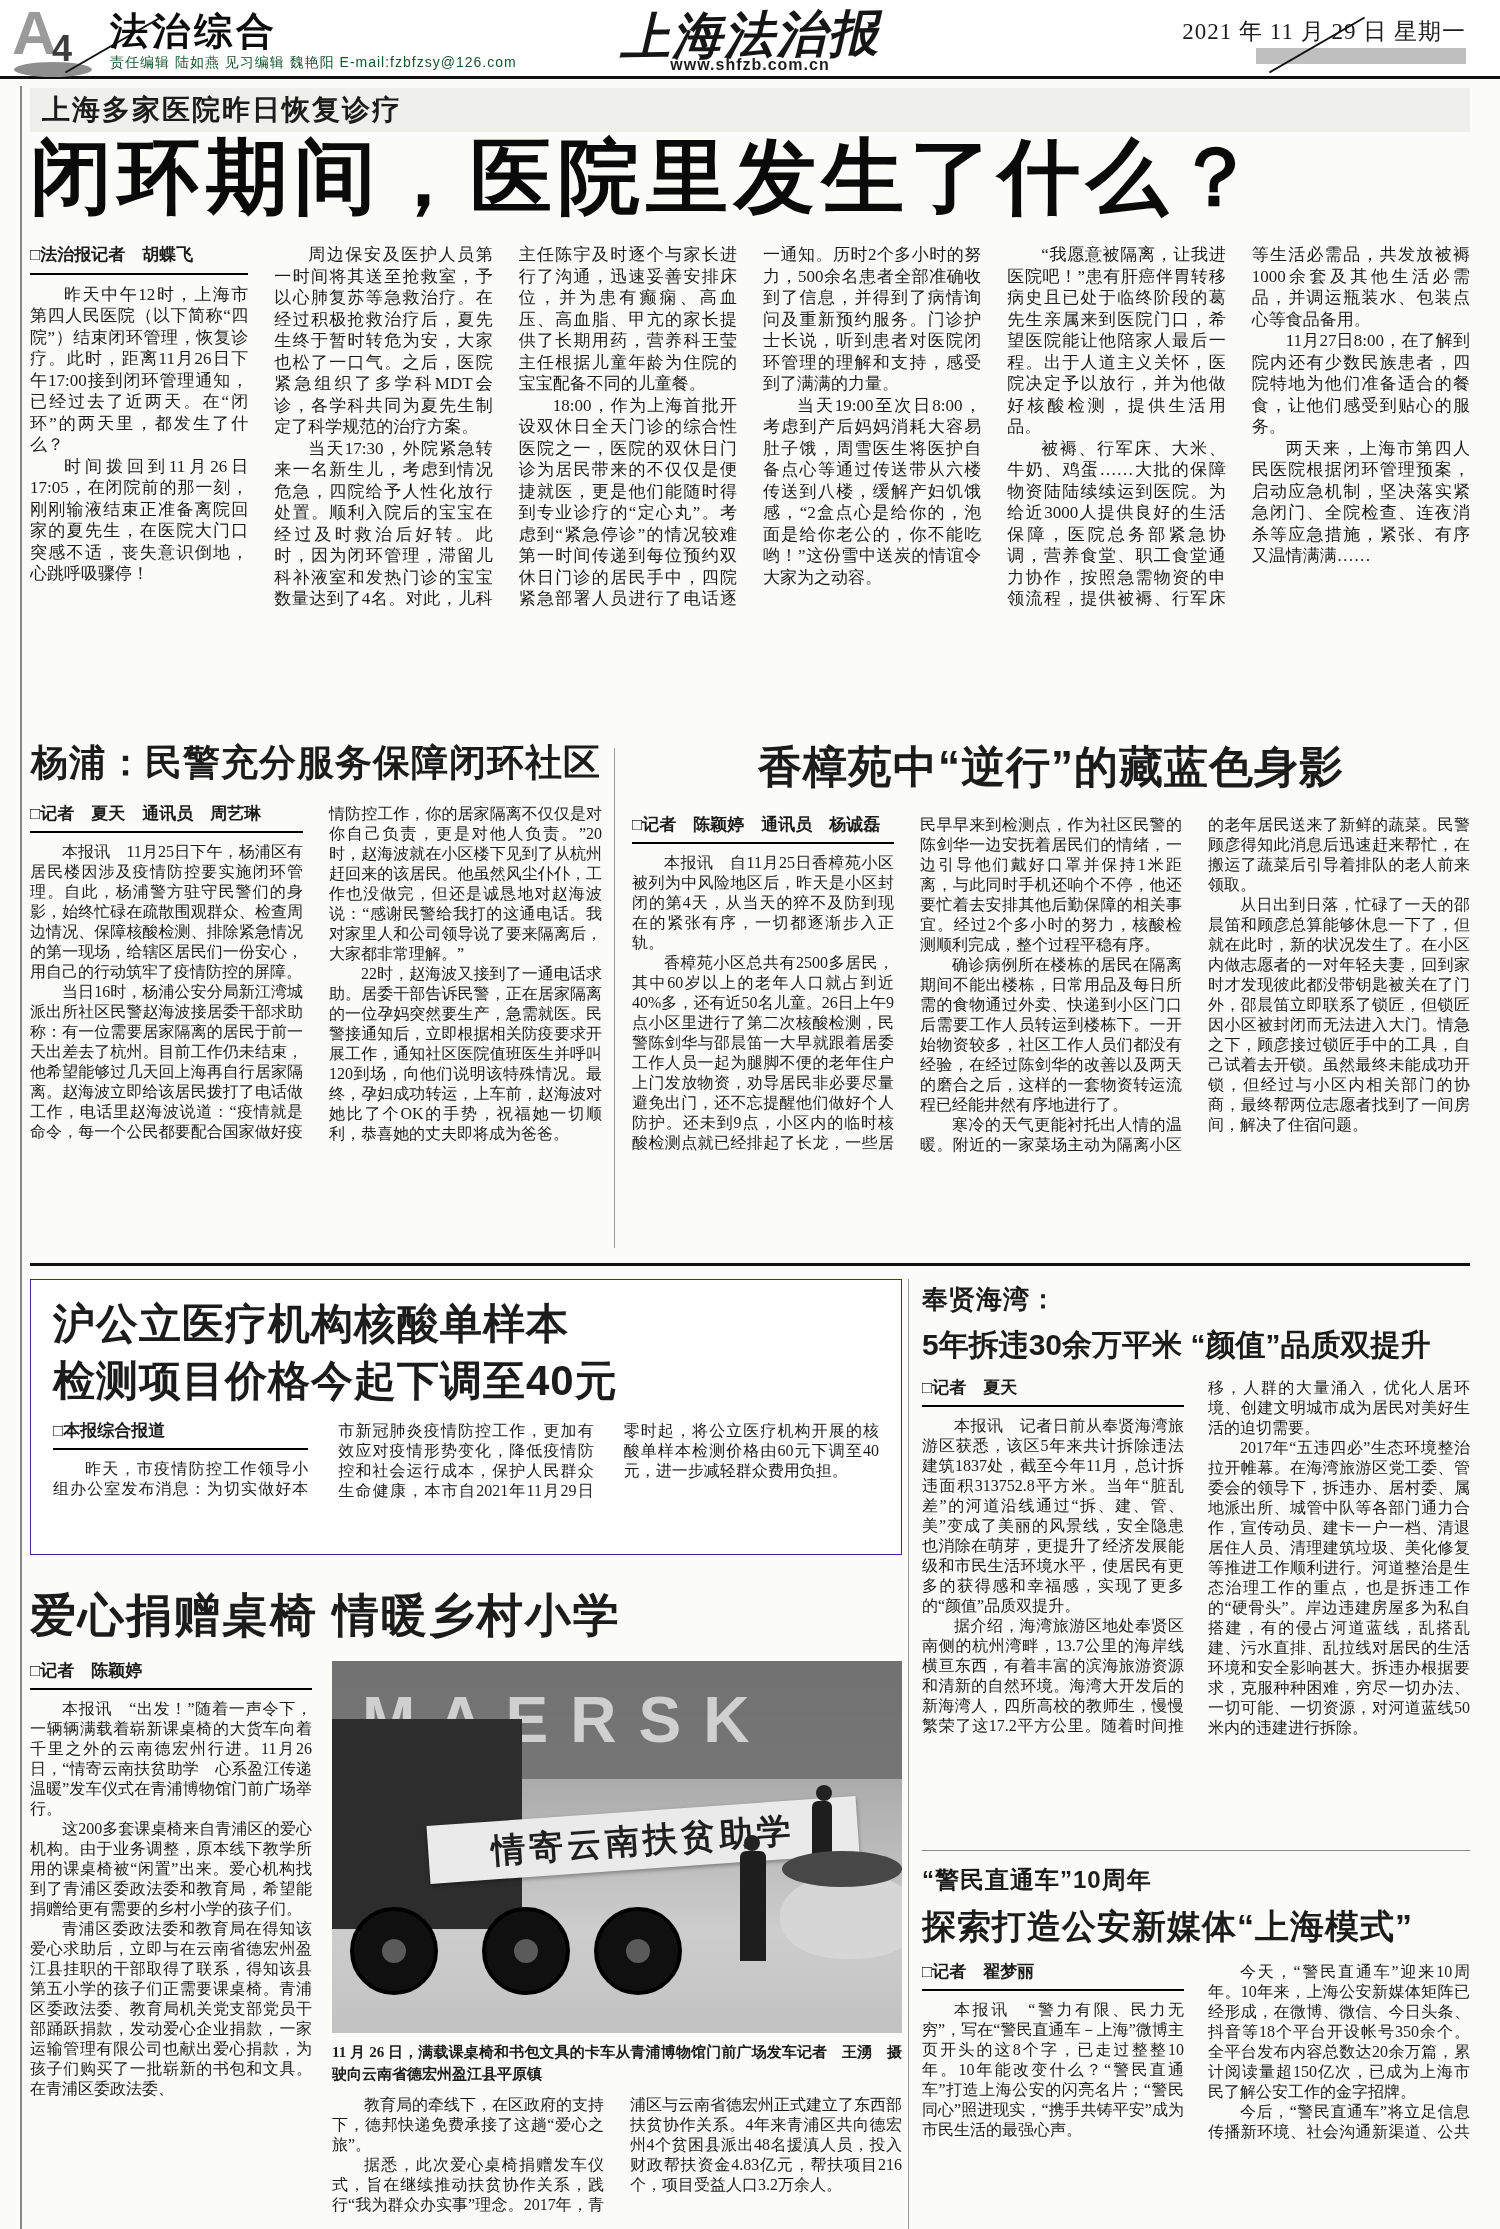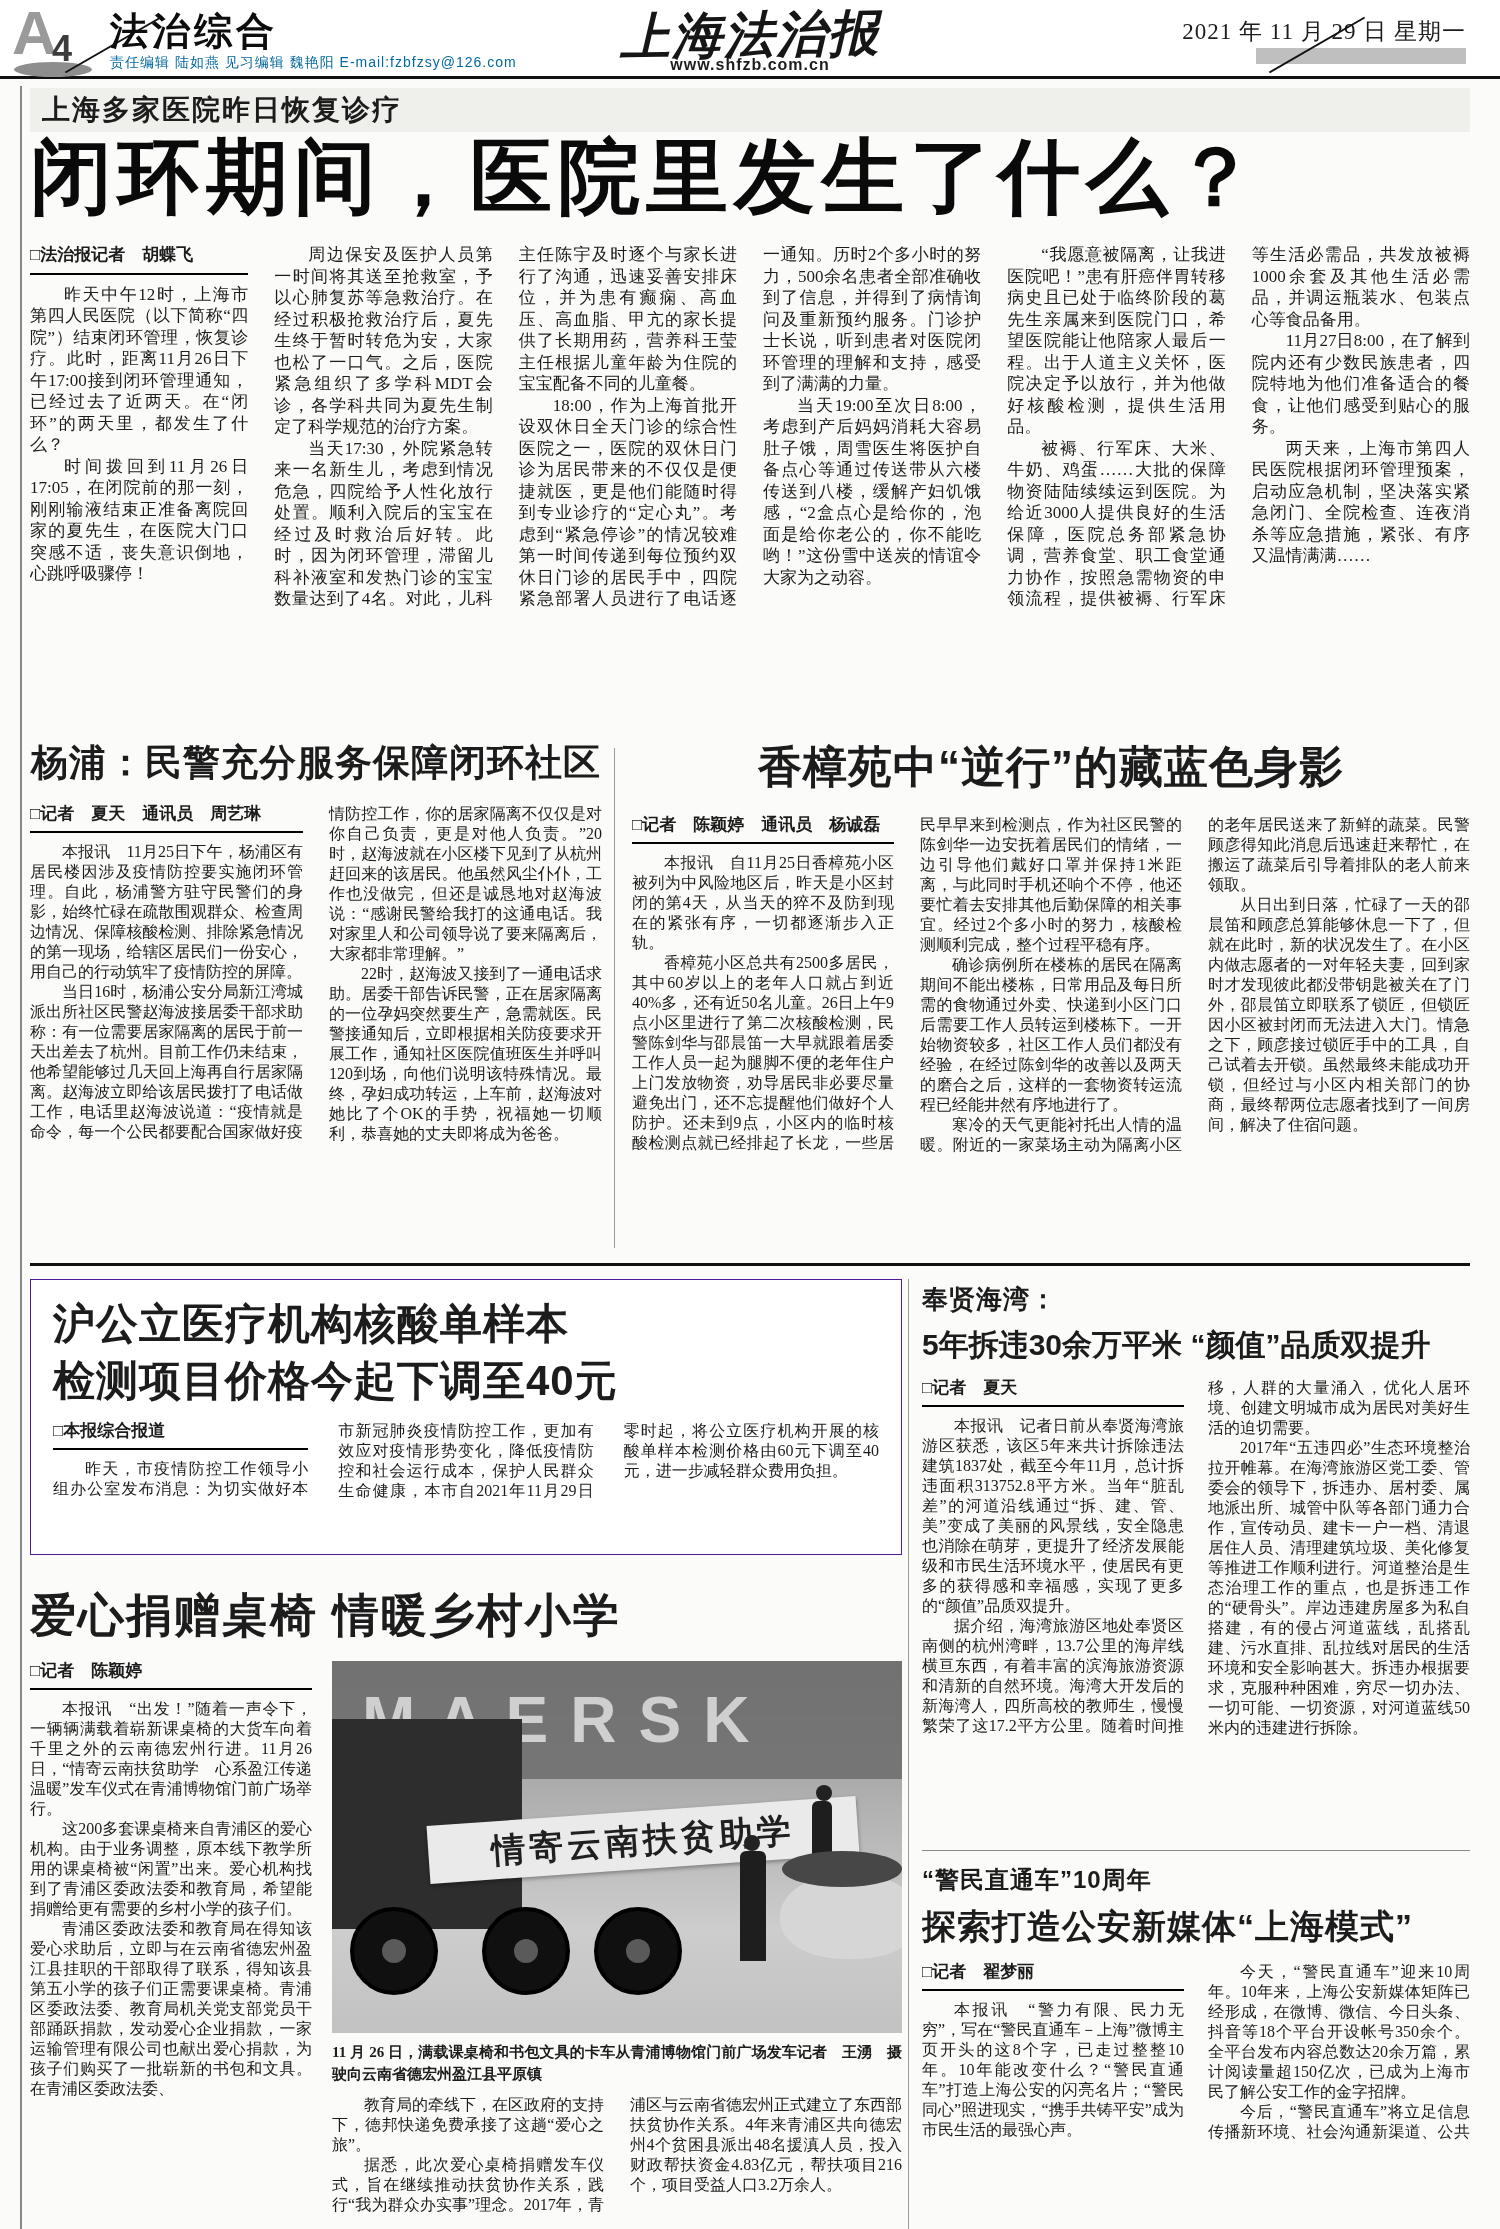--- a/index.html
+++ b/index.html
@@ -10,21 +10,21 @@
   }
   .sans{font-family:"Liberation Sans","DejaVu Sans",sans-serif;}
 
   
   #header{position:absolute;left:0;top:0;width:1500px;height:76px;border-bottom:3px solid #111;background:#fff;}
   .a-badge{position:absolute;left:12px;top:2px;width:92px;height:74px;}
   .a-letter{font-family:"Liberation Sans","DejaVu Sans",sans-serif;font-size:62px;font-weight:900;color:#9a9a9a;line-height:62px;}
   .a-num{position:absolute;left:40px;top:26px;font-family:"Liberation Sans","DejaVu Sans",sans-serif;font-size:36px;font-weight:900;color:#3c3c3c;}
   .a-ellipse{position:absolute;left:2px;top:60px;width:78px;height:15px;background:#8e8e8e;border-radius:50%;}
   .section-title{position:absolute;left:110px;top:6px;font-size:38px;font-weight:900;letter-spacing:4px;color:#0d0d0d;}
-  .editors{position:absolute;left:110px;top:54px;font-size:14px;color:#0369a1;letter-spacing:1px;}
+  .editors{position:absolute;left:110px;top:54px;font-size:14px;color:#14532d;letter-spacing:1px;}
   .masthead{position:absolute;left:50%;top:2px;transform:translateX(-50%) rotate(-1deg);font-size:50px;font-weight:900;font-style:italic;color:#161616;letter-spacing:2px;white-space:nowrap;}
   .website{position:absolute;left:50%;top:56px;transform:translateX(-50%);font-size:16px;font-weight:700;letter-spacing:1px;}
   .dateline{position:absolute;right:34px;top:16px;font-size:23px;letter-spacing:1px;}
   .weather-bar{position:absolute;right:34px;top:48px;width:210px;height:16px;background:#bfbfbf;}
   .diag{position:absolute;height:2px;background:#111;}
   .diag1{left:58px;top:44px;width:110px;transform:rotate(-30deg);}
   .diag2{left:1262px;top:44px;width:110px;transform:rotate(-30deg);}
   .page-edge{position:absolute;left:20px;top:86px;width:2px;height:2143px;background:#2a2a2a;opacity:.55;}
 
   

